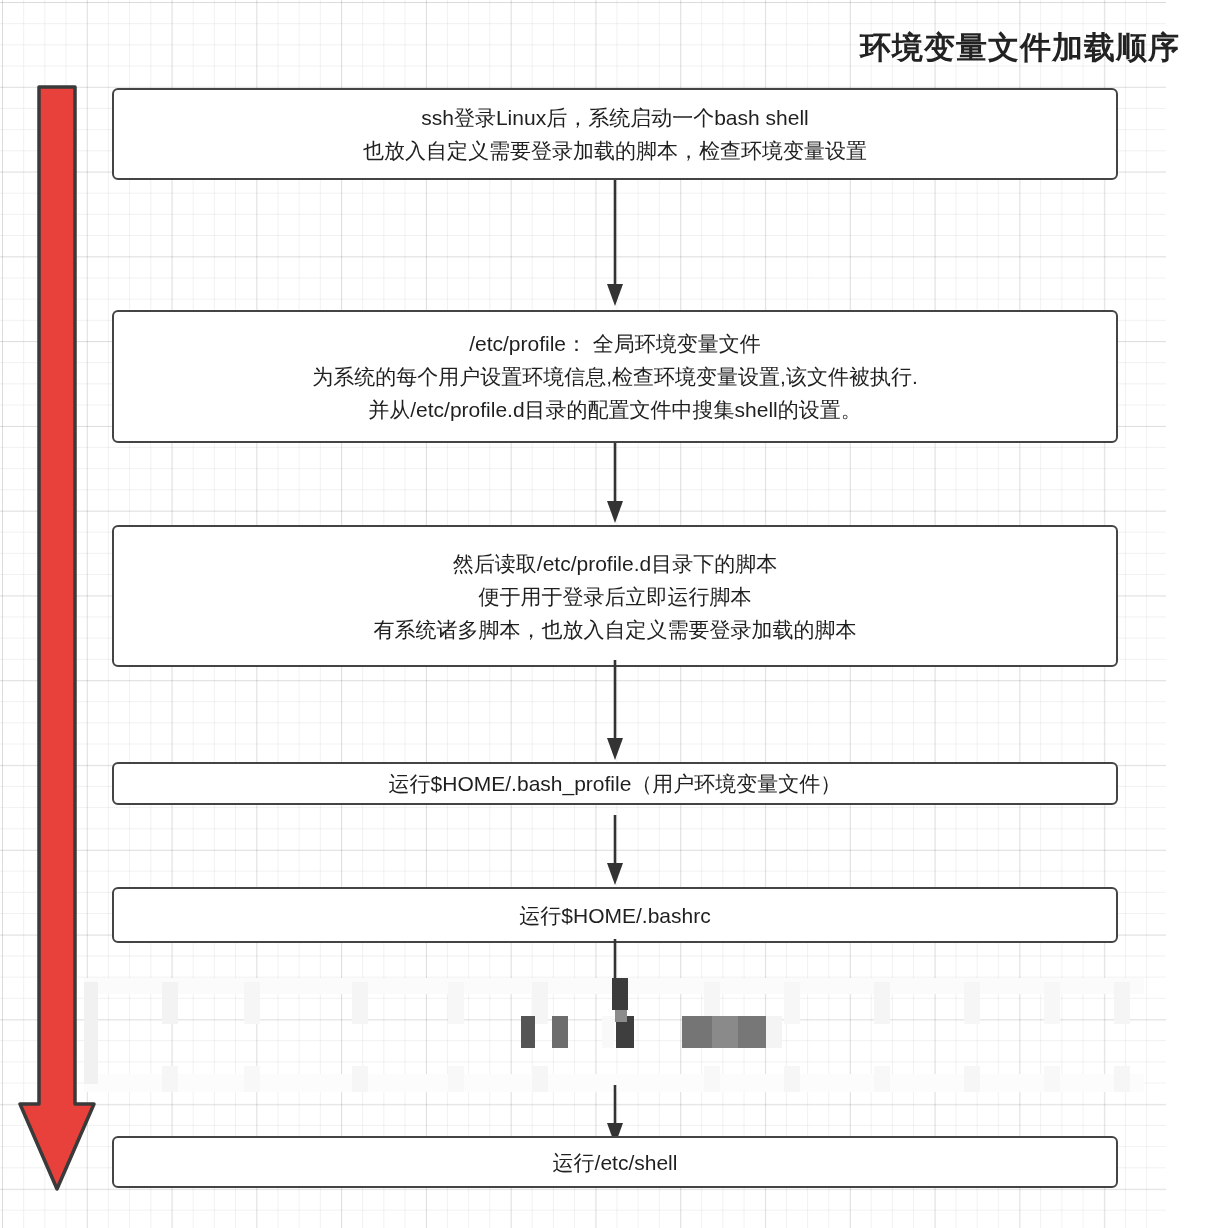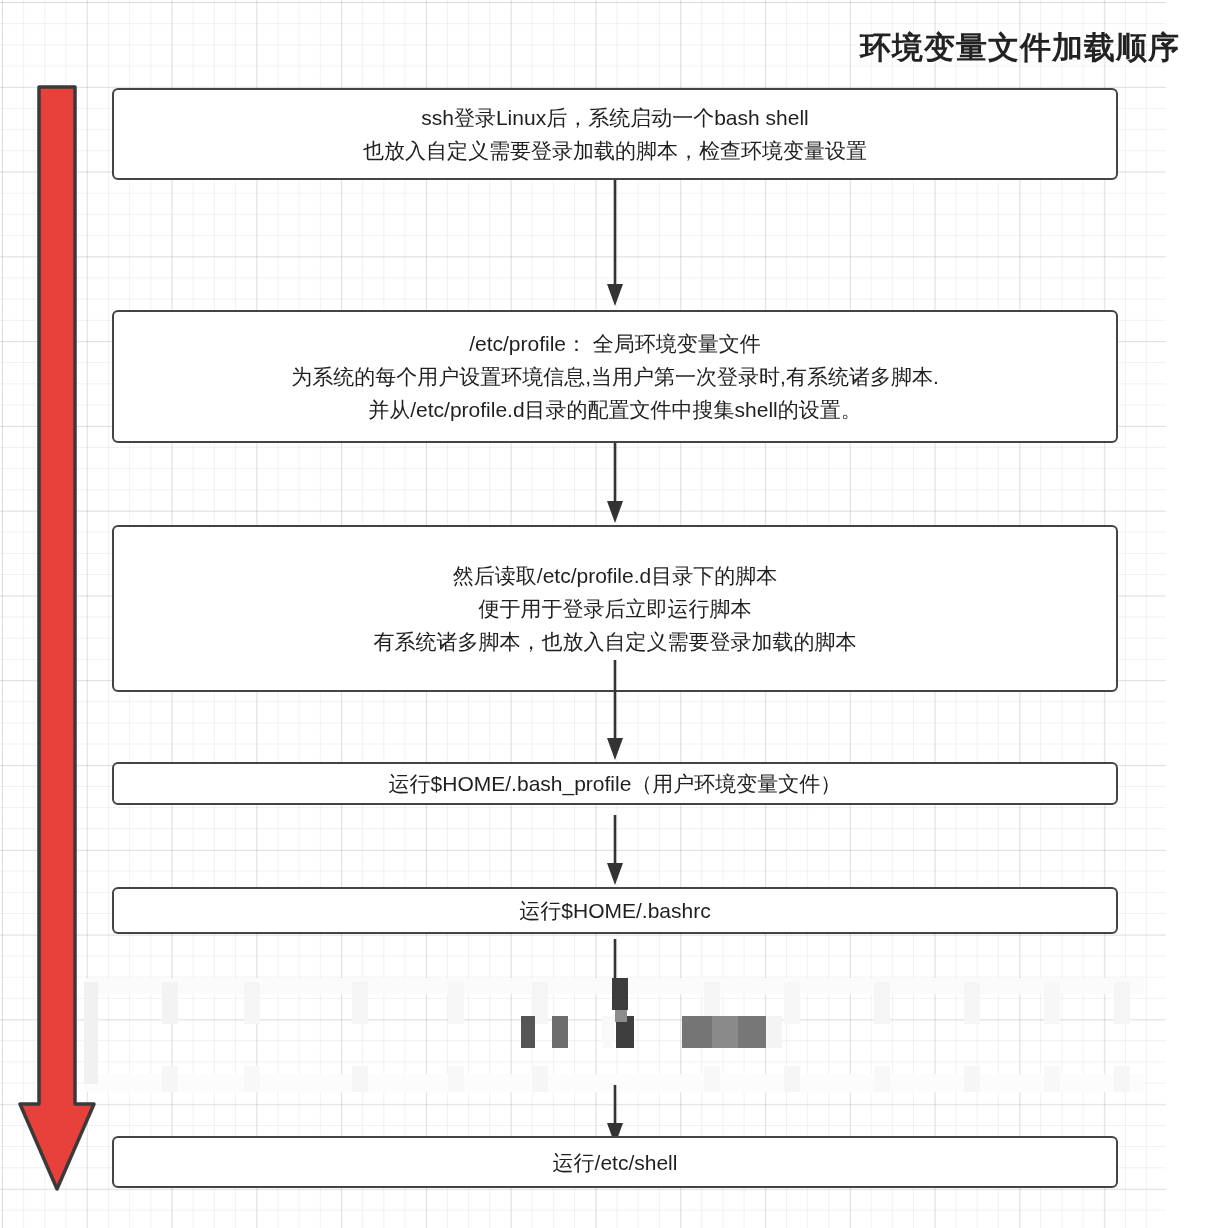--- a/index.html
+++ b/index.html
@@ -130,32 +130,32 @@
 
   <div class="connector" style="top:180px; height:128px;">
     <svg width="22" height="128" viewBox="0 0 22 128" xmlns="http://www.w3.org/2000/svg">
       <line x1="11" y1="0" x2="11" y2="110" stroke="#333333" stroke-width="2.6"></line>
       <polygon points="11,126 3,104 19,104" fill="#333333"></polygon>
     </svg>
   </div>
 
   <div class="node" id="n2" style="top:310px; height:133px;">
     <span class="line">/etc/profile： 全局环境变量文件</span>
-    <span class="line">为系统的每个用户设置环境信息,当用户第一次登录时,有系统诸多脚本.</span>
+    <span class="line">为系统的每个用户设置环境信息,检查环境变量设置,该文件被执行.</span>
     <span class="line">并从/etc/profile.d目录的配置文件中搜集shell的设置。</span>
   </div>
 
   <div class="connector" style="top:443px; height:82px;">
     <svg width="22" height="82" viewBox="0 0 22 82" xmlns="http://www.w3.org/2000/svg">
       <line x1="11" y1="0" x2="11" y2="64" stroke="#333333" stroke-width="2.6"></line>
       <polygon points="11,80 3,58 19,58" fill="#333333"></polygon>
     </svg>
   </div>
 
-  <div class="node" id="n3" style="top:525px; height:167px;">
+  <div class="node" id="n3" style="top:525px; height:142px;">
     <span class="line">然后读取/etc/profile.d目录下的脚本</span>
     <span class="line">便于用于登录后立即运行脚本</span>
     <span class="line">有系统诸多脚本，也放入自定义需要登录加载的脚本</span>
   </div>
 
   <div class="connector" style="top:660px; height:102px;">
     <svg width="22" height="102" viewBox="0 0 22 102" xmlns="http://www.w3.org/2000/svg">
       <line x1="11" y1="0" x2="11" y2="84" stroke="#333333" stroke-width="2.6"></line>
       <polygon points="11,100 3,78 19,78" fill="#333333"></polygon>
     </svg>
@@ -165,21 +165,21 @@
     <span class="line">运行$HOME/.bash_profile（用户环境变量文件）</span>
   </div>
 
   <div class="connector" style="top:815px; height:72px;">
     <svg width="22" height="72" viewBox="0 0 22 72" xmlns="http://www.w3.org/2000/svg">
       <line x1="11" y1="0" x2="11" y2="54" stroke="#333333" stroke-width="2.6"></line>
       <polygon points="11,70 3,48 19,48" fill="#333333"></polygon>
     </svg>
   </div>
 
-  <div class="node" id="n5" style="top:887px; height:47px;">
+  <div class="node" id="n5" style="top:887px; height:56px;">
     <span class="line">运行$HOME/.bashrc</span>
   </div>
 
   <div class="connector" style="top:939px; height:60px;">
     <svg width="22" height="60" viewBox="0 0 22 60" xmlns="http://www.w3.org/2000/svg">
       <line x1="11" y1="0" x2="11" y2="60" stroke="#333333" stroke-width="2.6"></line>
     </svg>
   </div>
 
   <div class="mosaic">

